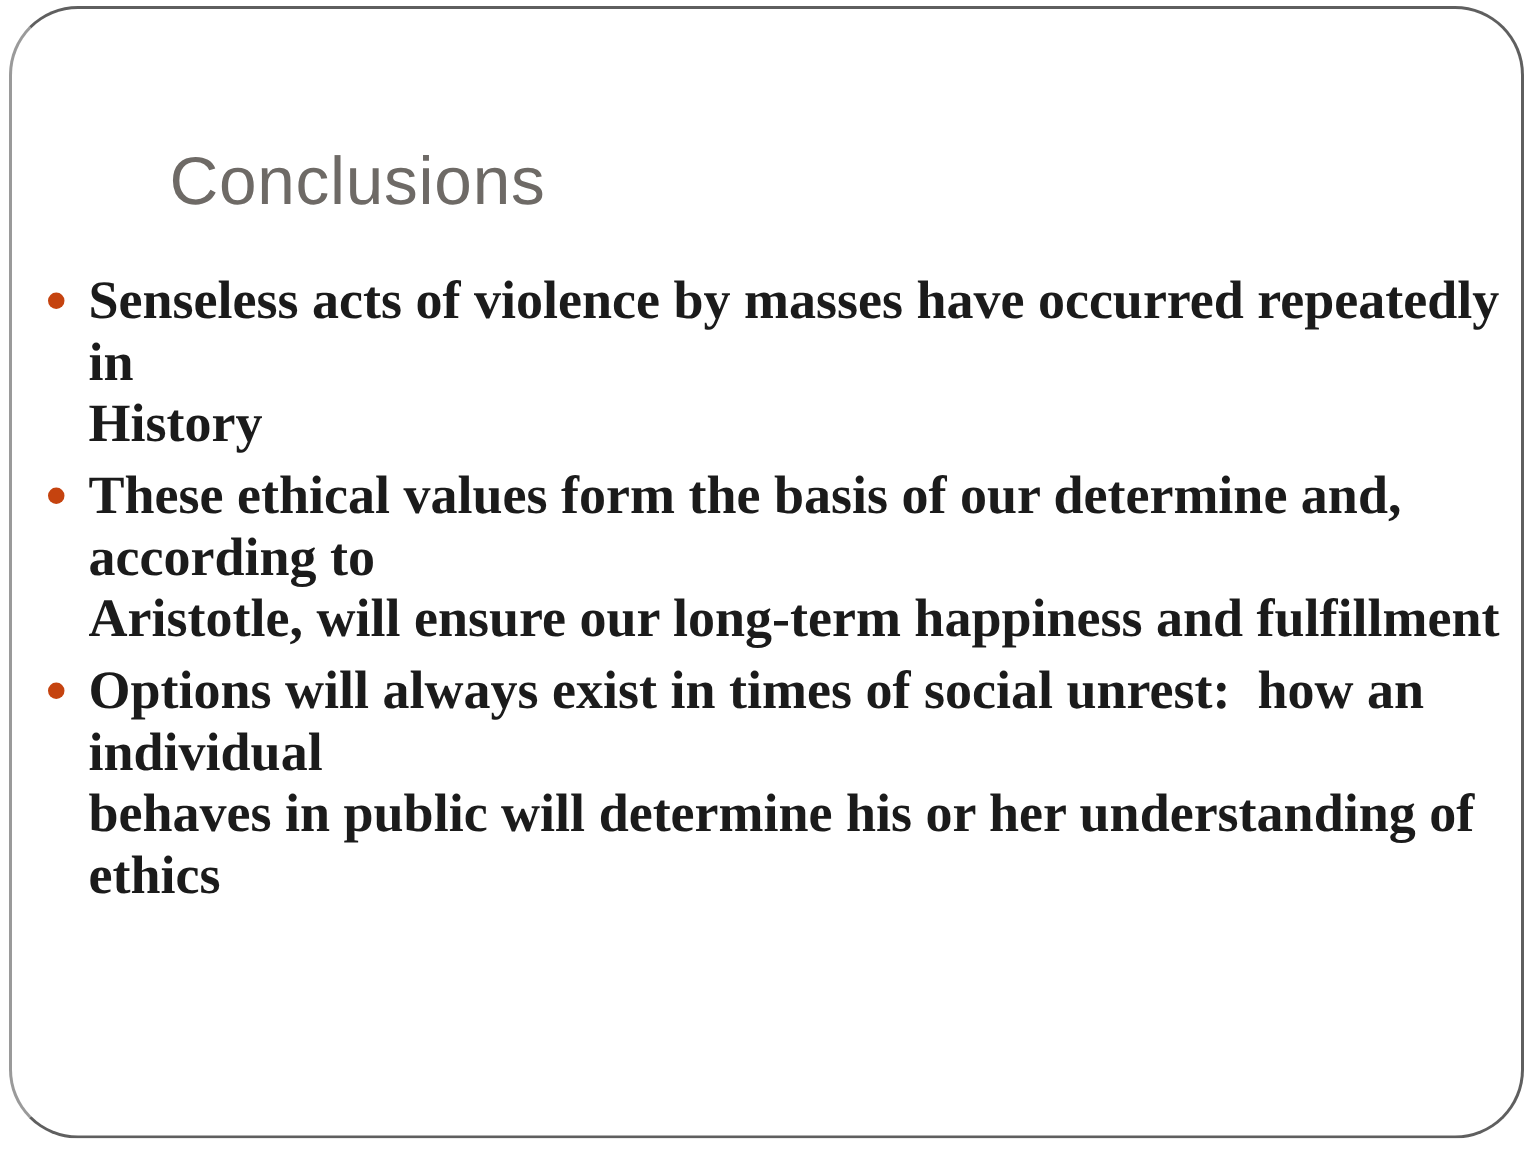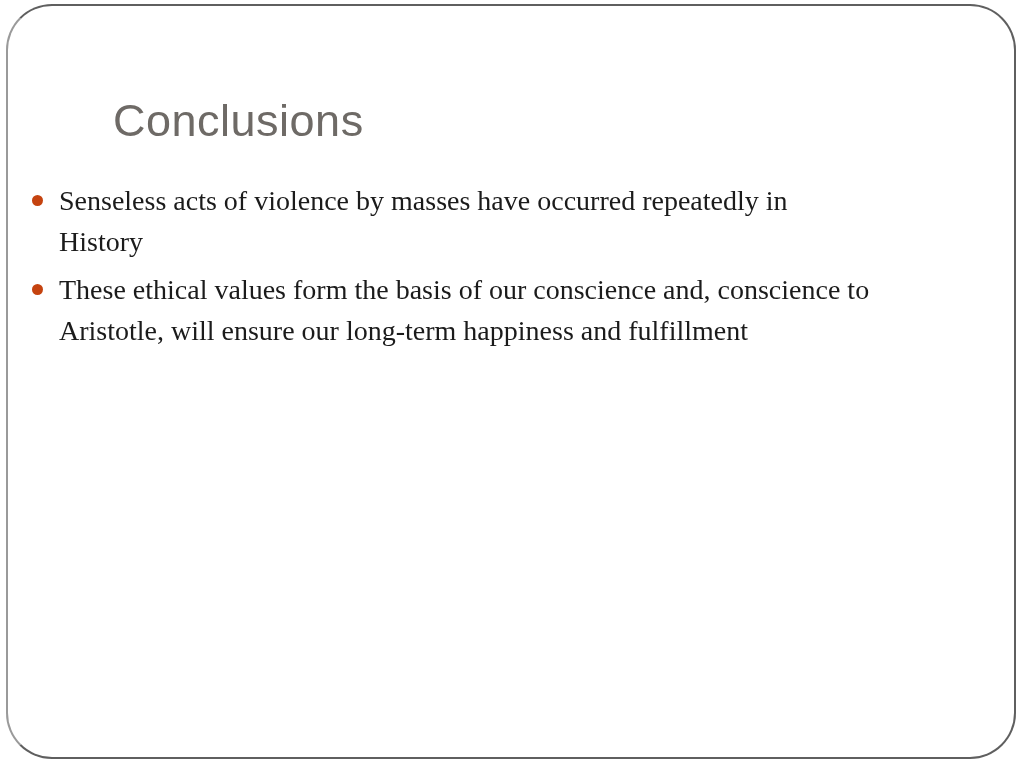--- a/index.html
+++ b/index.html
@@ -43,23 +43,24 @@
   ul.bullets {
     position: absolute;
     left: 51px; top: 174px;
     width: 952px;
     list-style: none;
   }
   ul.bullets li {
     position: relative;
     margin-bottom: 7px;
     font-family: "Liberation Serif", serif;
-    font-size: 28px;
+    font-size: 36px;
     line-height: 41px;
     color: var(--text-color);
+    font-weight: bold;
   }
   ul.bullets li .text {
     display: block;
     white-space: pre-wrap;
   }
   ul.bullets li .dot {
     position: absolute;
     left: -27px; top: 15px;
     width: 11px; height: 11px;
     border-radius: 50%;
@@ -73,18 +74,23 @@
   <div class="slide">
     <h1 class="title">Conclusions</h1>
     <ul class="bullets">
         <li>
           <span class="dot"></span>
           <span class="text">Senseless acts of violence by masses have occurred repeatedly in
 History</span>
         </li>
         <li>
           <span class="dot"></span>
-          <span class="text">These ethical values form the basis of our conscience and, conscience to
+          <span class="text">These ethical values form the basis of our determine and, according to
 Aristotle, will ensure our long-term happiness and fulfillment</span>
+        </li>
+        <li>
+          <span class="dot"></span>
+          <span class="text">Options will always exist in times of social unrest:  how an individual
+behaves in public will determine his or her understanding of ethics</span>
         </li>
       </ul>
   </div>
 </div>
 
 </body></html>

